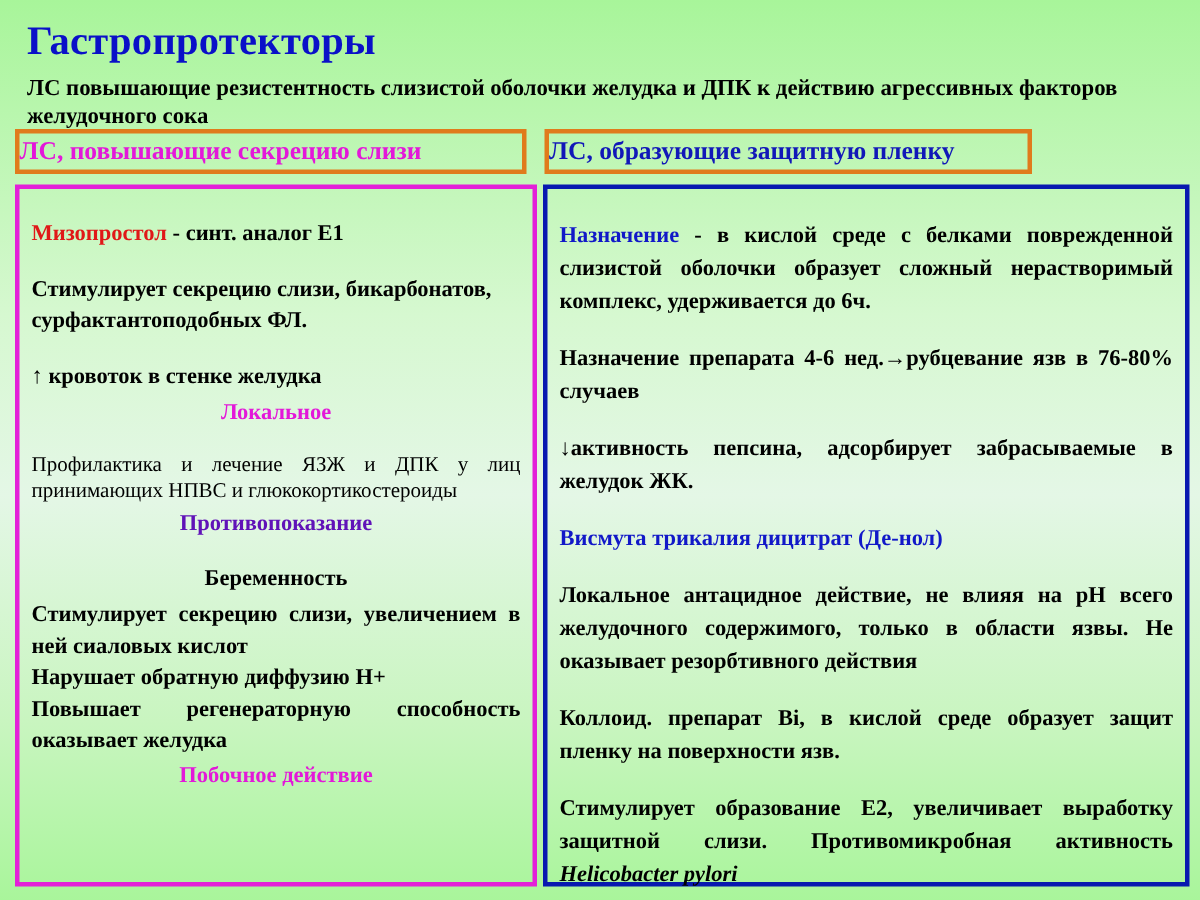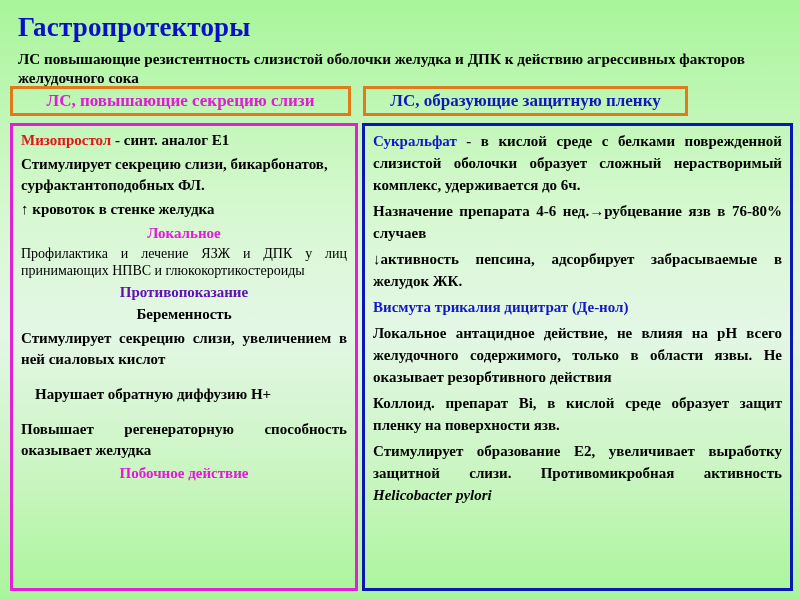--- a/index.html
+++ b/index.html
@@ -14,32 +14,32 @@
     font-size:27px; font-weight:bold; color:#0a10c8; letter-spacing:0.2px;
   }
   .subtitle {
     position:absolute; left:18px; top:49px; width:775px;
     font-size:15.2px; font-weight:bold; line-height:19px;
   }
   .hdr {
     position:absolute; top:86px; height:30px;
     border:3px solid #e07b1c; box-sizing:border-box;
     font-size:17px; font-weight:bold;
-    display:flex; align-items:center; justify-content:center;
+    display:flex; align-items:center; justify-content:flex-start;
   }
   .hdr.left { left:10px; width:341px; color:#e318d9; }
   .hdr.right { left:363px; width:325px; color:#1118b8; }
   .panel {
     position:absolute; top:123px; height:468px; box-sizing:border-box;
     padding:4px 8px 0 8px;
     font-size:15px; font-weight:bold; line-height:21px;
   }
   .panel.left { left:10px; width:348px; border:3px solid #e320d8; }
   .panel.right { left:362px; width:431px; border:3px solid #0818b0; }
-  .p { margin:0 0 3px 0; text-align:justify; }
+  .p { margin:16px 0 3px 0; text-align:justify; }
   .p.nj { text-align:left; }
   .red { color:#e01818; }
   .blue { color:#1118c8; }
   .sect { text-align:center; color:#e318d9; margin:2px 0 1px; }
   .sect.purple { color:#6012b8; }
   .center { text-align:center; }
   .thin { font-weight:normal; font-size:14px; line-height:17px; }
   .it { font-style:italic; }
   .right .p { margin-bottom:4px; line-height:22px; }
 </style>
@@ -60,28 +60,28 @@
   <div class="p nj">
     <span class="red">Мизопростол</span><span> - синт. аналог Е1</span>
   </div>
   <div class="p nj">Стимулирует секрецию слизи, бикарбонатов, сурфактантоподобных ФЛ.</div>
   <div class="p nj">↑ кровоток в стенке желудка</div>
   <div class="sect">Локальное</div>
   <div class="p thin">Профилактика и лечение ЯЗЖ и ДПК у лиц принимающих НПВС и глюкокортикостероиды</div>
   <div class="sect purple">Противопоказание</div>
   <div class="p center">Беременность</div>
   <div class="p" style="margin:0">Стимулирует секрецию слизи, увеличением в ней сиаловых кислот</div>
-  <div class="p" style="margin:14px">Нарушает обратную диффузию Н+</div>
+  <div class="p" style="margin:0">Нарушает обратную диффузию Н+</div>
   <div class="p" style="margin:0">Повышает регенераторную способность оказывает желудка</div>
   <div class="sect">Побочное действие</div>
 </div>
 
 <div class="panel right">
   <div class="p">
-    <span class="blue">Сукральфат</span><span> - в кислой среде с белками поврежденной слизистой оболочки образует сложный нерастворимый комплекс, удерживается до 6ч.</span>
+    <span class="blue">Назначение</span><span> - в кислой среде с белками поврежденной слизистой оболочки образует сложный нерастворимый комплекс, удерживается до 6ч.</span>
   </div>
   <div class="p">Назначение препарата 4-6 нед.→рубцевание язв в 76-80% случаев</div>
   <div class="p">↓активность пепсина, адсорбирует забрасываемые в желудок ЖК.</div>
   <div class="p blue nj">Висмута трикалия дицитрат (Де-нол)</div>
   <div class="p">Локальное антацидное действие, не влияя на рН всего желудочного содержимого, только в области язвы. Не оказывает резорбтивного действия</div>
   <div class="p">Коллоид. препарат Bi, в кислой среде образует защит пленку на поверхности язв.</div>
   <div class="p">
     <span>Стимулирует образование Е2, увеличивает выработку защитной слизи. Противомикробная активность </span><span class="it">Helicobacter pylori</span>
   </div>
 </div>

